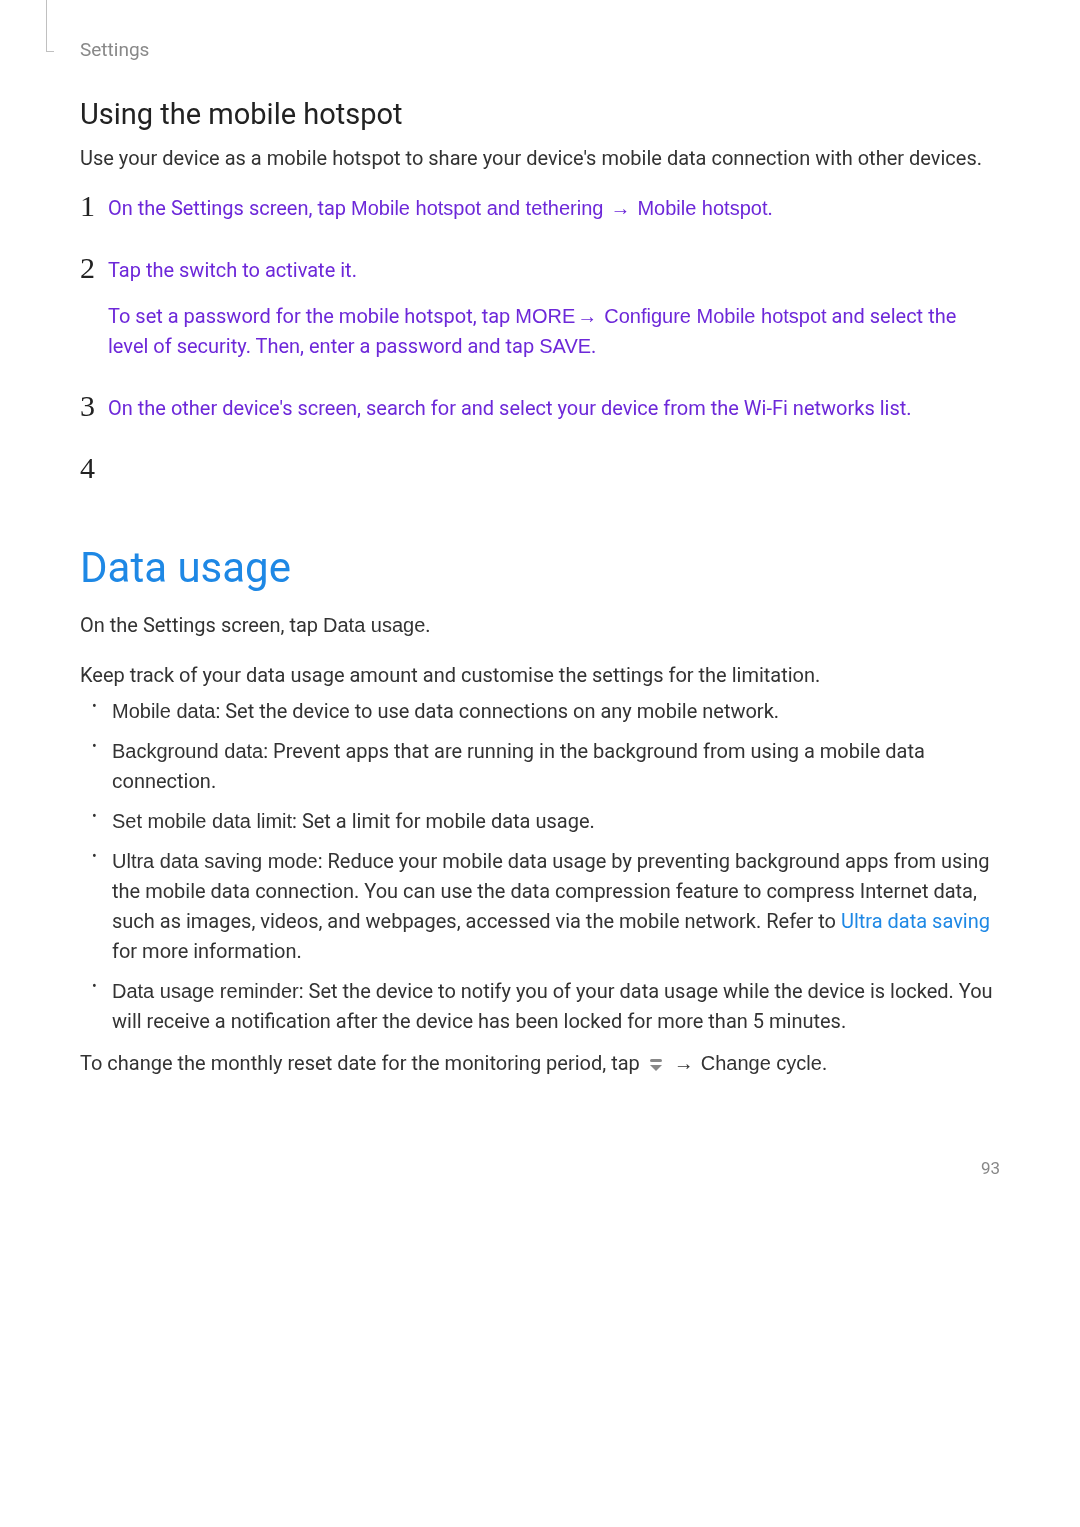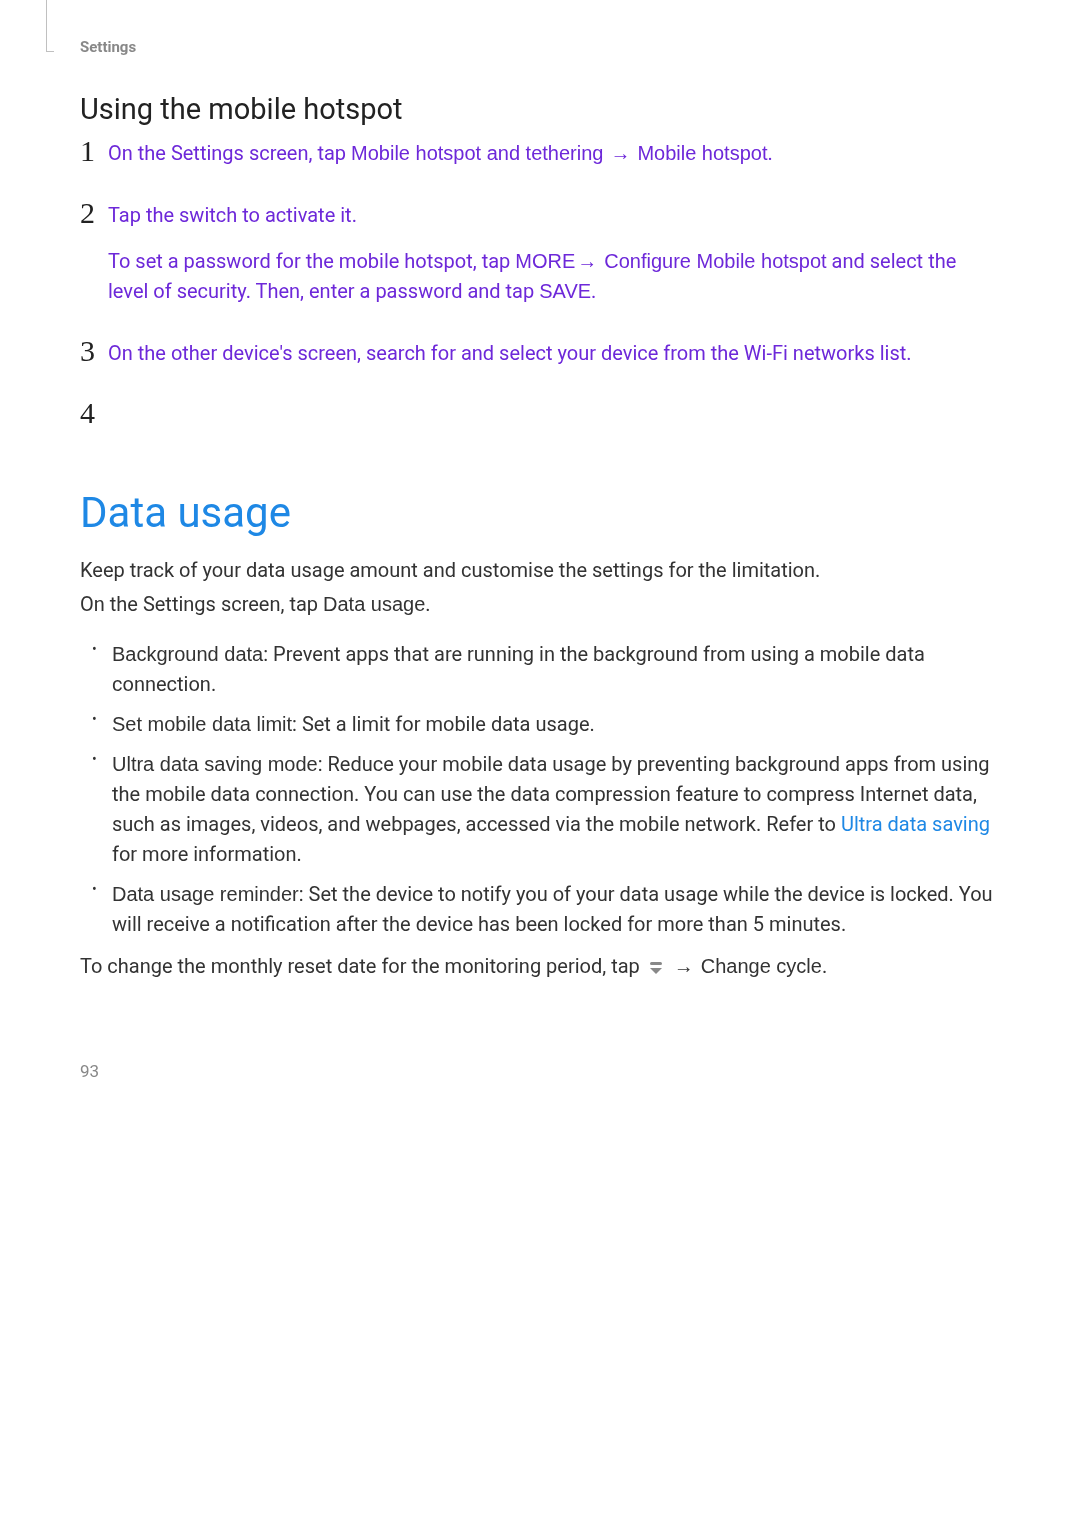--- a/index.html
+++ b/index.html
@@ -27,24 +27,23 @@
       content:"";
       position:absolute;
       left:0;
       bottom:0;
       width:8px;
       height:1px;
       background:#c0c0c0;
     }
     .running-head {
       color: #888;
-      font-size: 15px;
+      font-size: 19px;
       margin-bottom: 36px;
       margin-left: 0;
-      font-weight: bold;
     }
     h2.subheading {
       font-size: 29px;
       font-weight: 400;
       color: #222;
       margin: 20px 0 12px 0;
     }
     p.intro {
       font-size: 20px;
       line-height: 1.5;
@@ -164,36 +163,37 @@
     .dropdown-icon::after {
       content: "";
       position: absolute;
       left: 3px; top: 6px;
       width: 0; height: 0;
       border-left: 6px solid transparent;
       border-right: 6px solid transparent;
       border-top: 6px solid #888;
     }
     .page-num {
-      text-align: left;
+      text-align: right;
       color: #888;
       font-size: 17px;
       margin-top: 80px;
     }
     .run{white-space:normal}
   </style>
 </head>
 <body>
 
 <div class="page">
   <div class="side-mark"></div>
   <div class="running-head">Settings</div>
 
   <h2 class="subheading">Using the mobile hotspot</h2>
 
+  <p class="intro">Use your device as a mobile hotspot to share your device's mobile data connection with other devices.</p>
 
   <div class="step">
     <div class="step-num">1</div>
     <div class="step-body">
       <p>
         <span class="run">On the Settings screen, tap </span>
         <span class="bold-ui">Mobile hotspot and tethering</span>
         <span class="arrow">→</span>
         <span class="bold-ui">Mobile hotspot</span><span>.</span>
       </p>
@@ -220,27 +220,30 @@
       <p>On the other device's screen, search for and select your device from the Wi-Fi networks list.</p>
     </div>
   </div>
 
   <div class="step">
     <div class="step-num">4</div>
   </div>
 
   <h1 class="section-title">Data usage</h1>
 
-  <p class="intro" style="margin-bottom:4px">Keep track of your data usage amount and customise the settings for the limitation.</p>
   <p class="intro">
     <span>On the Settings screen, tap </span>
     <span class="bold-ui">Data usage</span><span>.</span>
   </p>
+  <p class="intro" style="margin-bottom:4px">Keep track of your data usage amount and customise the settings for the limitation.</p>
 
   <ul class="bullets">
+    <li>
+      <span class="bold-ui">Mobile data</span><span>: Set the device to use data connections on any mobile network.</span>
+    </li>
     <li>
       <span class="bold-ui">Background data</span><span>: Prevent apps that are running in the background from using a mobile data connection.</span>
     </li>
     <li>
       <span class="bold-ui">Set mobile data limit</span><span>: Set a limit for mobile data usage.</span>
     </li>
     <li>
       <span class="bold-ui">Ultra data saving mode</span><span>: Reduce your mobile data usage by preventing background apps from using the mobile data connection. You can use the data compression feature to compress Internet data, such as images, videos, and webpages, accessed via the mobile network. Refer to </span><span class="link">Ultra data saving</span><span> for more information.</span>
     </li>
     <li>

